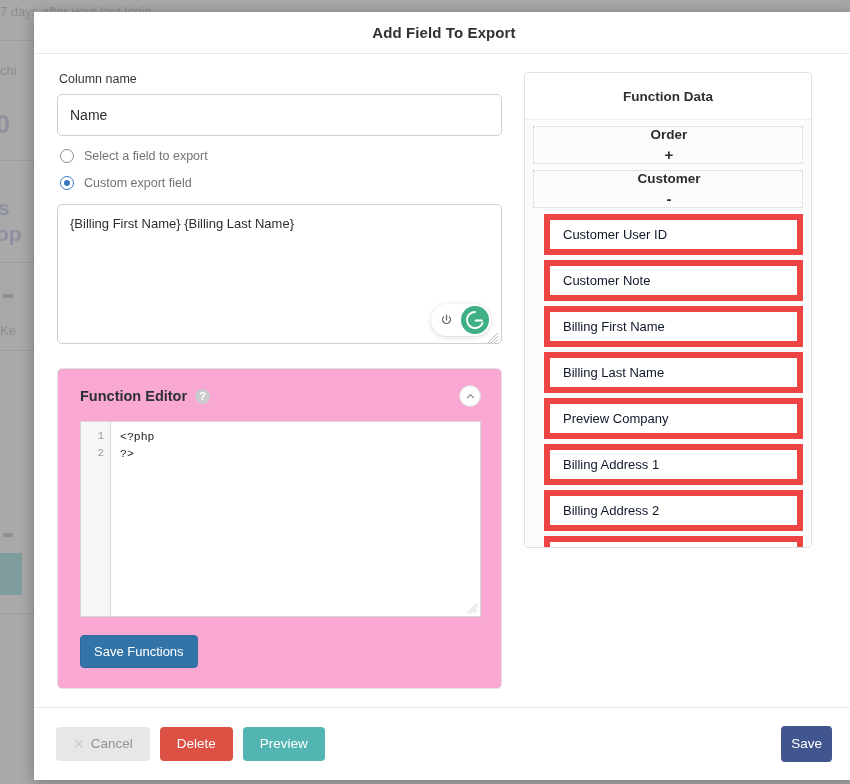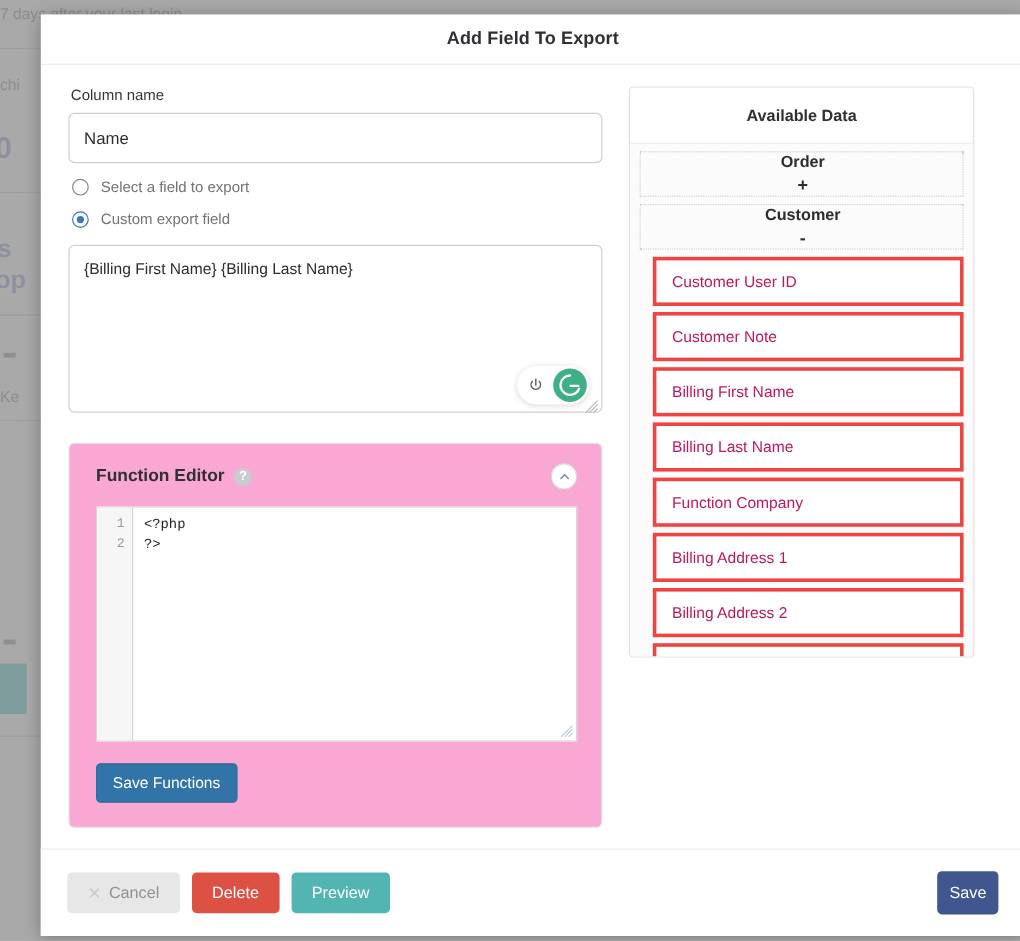--- a/index.html
+++ b/index.html
@@ -297,28 +297,28 @@
     font-weight: bold;
     color: #2b2d30;
   }
   .accordion-row .acc-sign {
     font-size: 15px;
     font-weight: bold;
     color: #2b2d30;
   }
   .field-list { padding: 0 8px 0 19px; }
   .field-item {
-    border: 3px solid #ef4444;
+    border: 6px solid #ef4444;
     background: #fff;
     height: 41px;
     margin-bottom: 5px;
     display: flex; align-items: center;
     padding-left: 13px;
     font-size: 13px;
-    color: #be185d;
+    color: #0f172a;
     cursor: pointer;
   }
 
   
   .modal-footer {
     flex: none;
     height: 73px;
     border-top: 1px solid #ececec;
     background: #fff;
     display: flex; align-items: center;
@@ -441,39 +441,39 @@
             <path d="M11 4 L4 11 M11 7.5 L7.5 11 M11 0.8 L0.8 11" stroke="#b9c7d4" stroke-width="1" fill="none"></path>
           </svg>
         </div>
 
         <button class="btn-savefn">Save Functions</button>
       </div>
     </div>
 
     <div class="col-right">
       <div class="avail-panel">
-        <div class="avail-head">Available Data</div>
+        <div class="avail-head">Function Data</div>
         <div class="avail-scroll">
 
           <div class="accordion-row">
             <span class="acc-name">Order</span>
             <span class="acc-sign">+</span>
           </div>
 
           <div class="accordion-row">
             <span class="acc-name">Customer</span>
             <span class="acc-sign">-</span>
           </div>
 
           <div class="field-list">
             <div class="field-item">Customer User ID</div>
             <div class="field-item">Customer Note</div>
             <div class="field-item">Billing First Name</div>
             <div class="field-item">Billing Last Name</div>
-            <div class="field-item">Function Company</div>
+            <div class="field-item">Preview Company</div>
             <div class="field-item">Billing Address 1</div>
             <div class="field-item">Billing Address 2</div>
             <div class="field-item"></div>
           </div>
         </div>
       </div>
     </div>
   </div>
 
   <div class="modal-footer">

